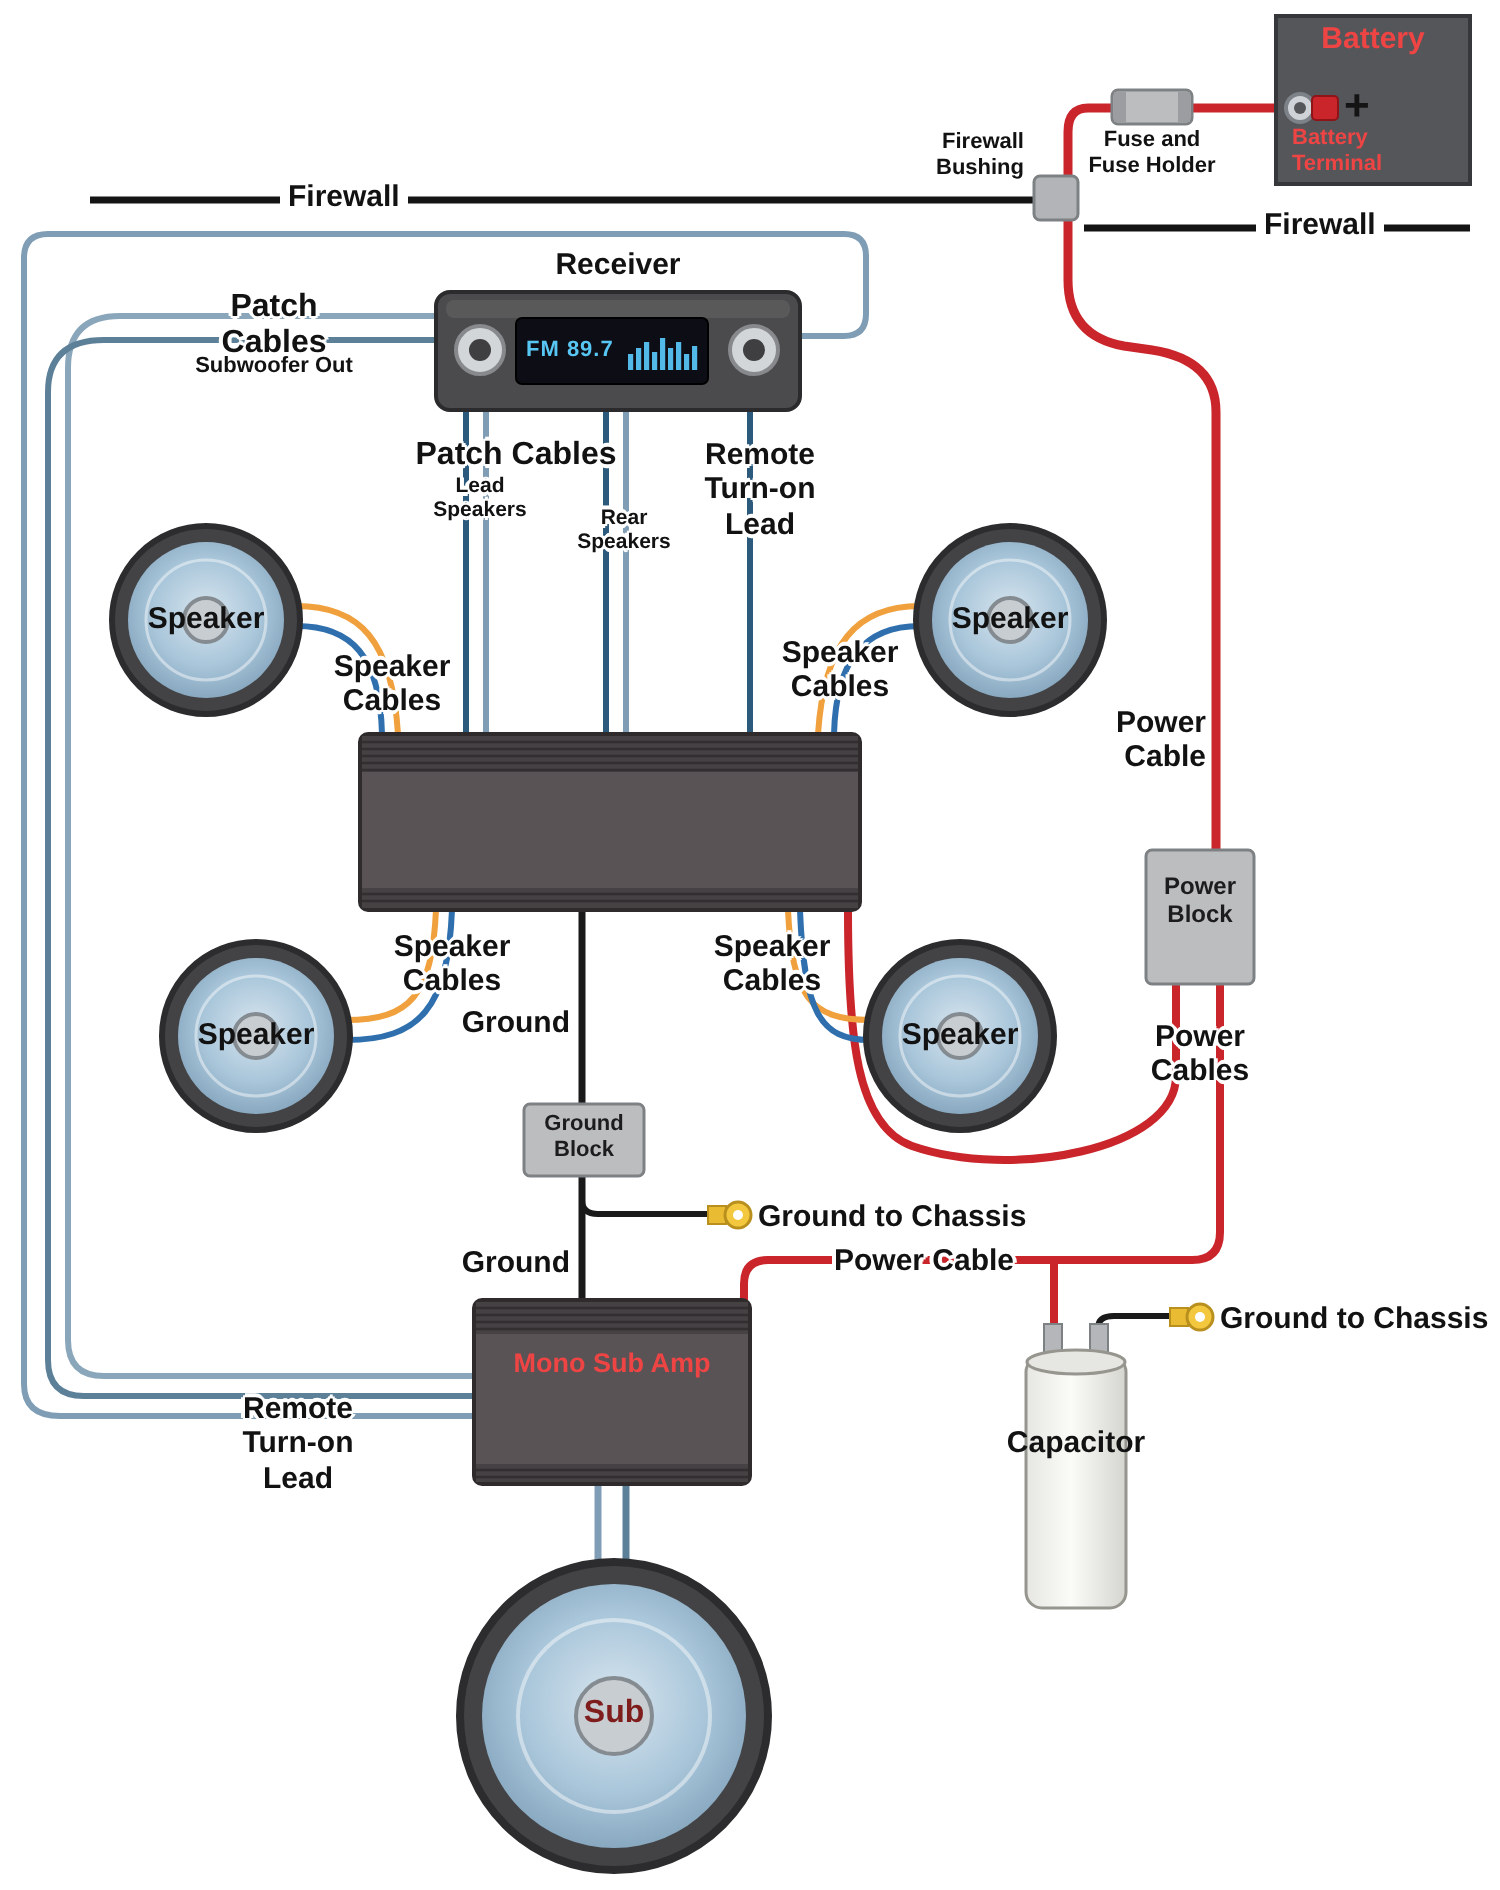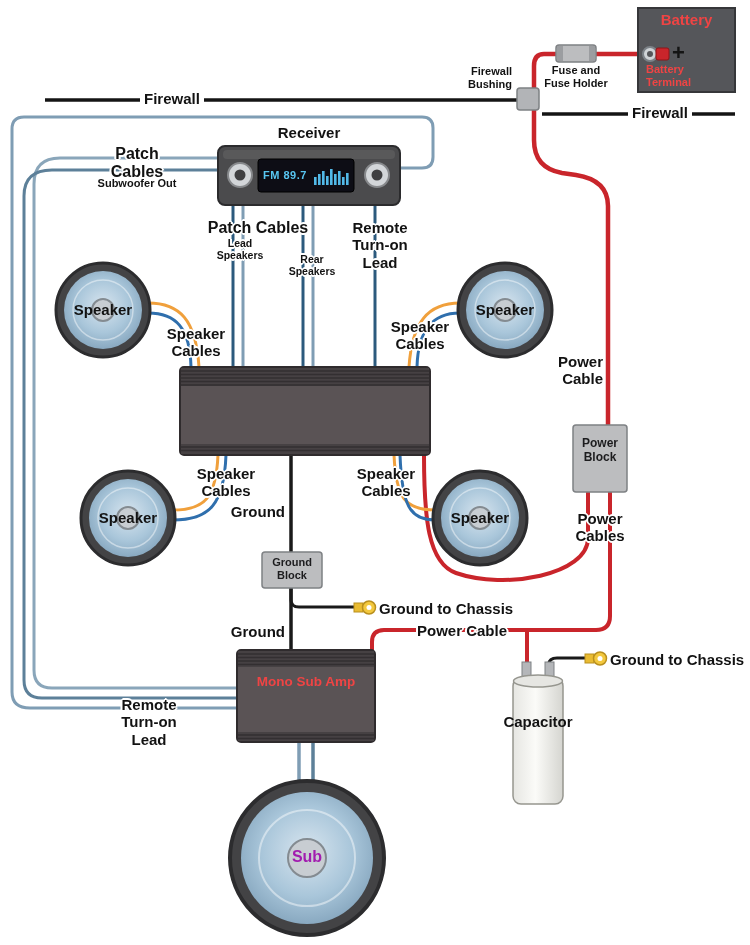--- a/index.html
+++ b/index.html
@@ -260,15 +260,15 @@
   <div class="lbl fs13 c halo" style="left:406px;top:622px;width:112px">Power Cable</div>
 
   <div class="lbl fs13 light c" style="left:237px;top:674px;width:138px;font-size:13.5px">Mono Sub Amp</div>
   <div class="lbl fs13 c halo" style="left:113px;top:696px;width:72px">Remote
 Turn-on
 Lead</div>
 
   <div class="lbl fs13 c" style="left:498px;top:713px;width:80px">Capacitor</div>
   <div class="lbl fs13 halo" style="left:610px;top:651px">Ground to Chassis</div>
 
-  <div class="lbl fs14 c" style="left:277px;top:848px;width:60px;color:#a21caf">Sub</div>
+  <div class="lbl fs14 c" style="left:277px;top:848px;width:60px;color:#7f1d1d">Sub</div>
 
 </div>
 
 </body></html>

